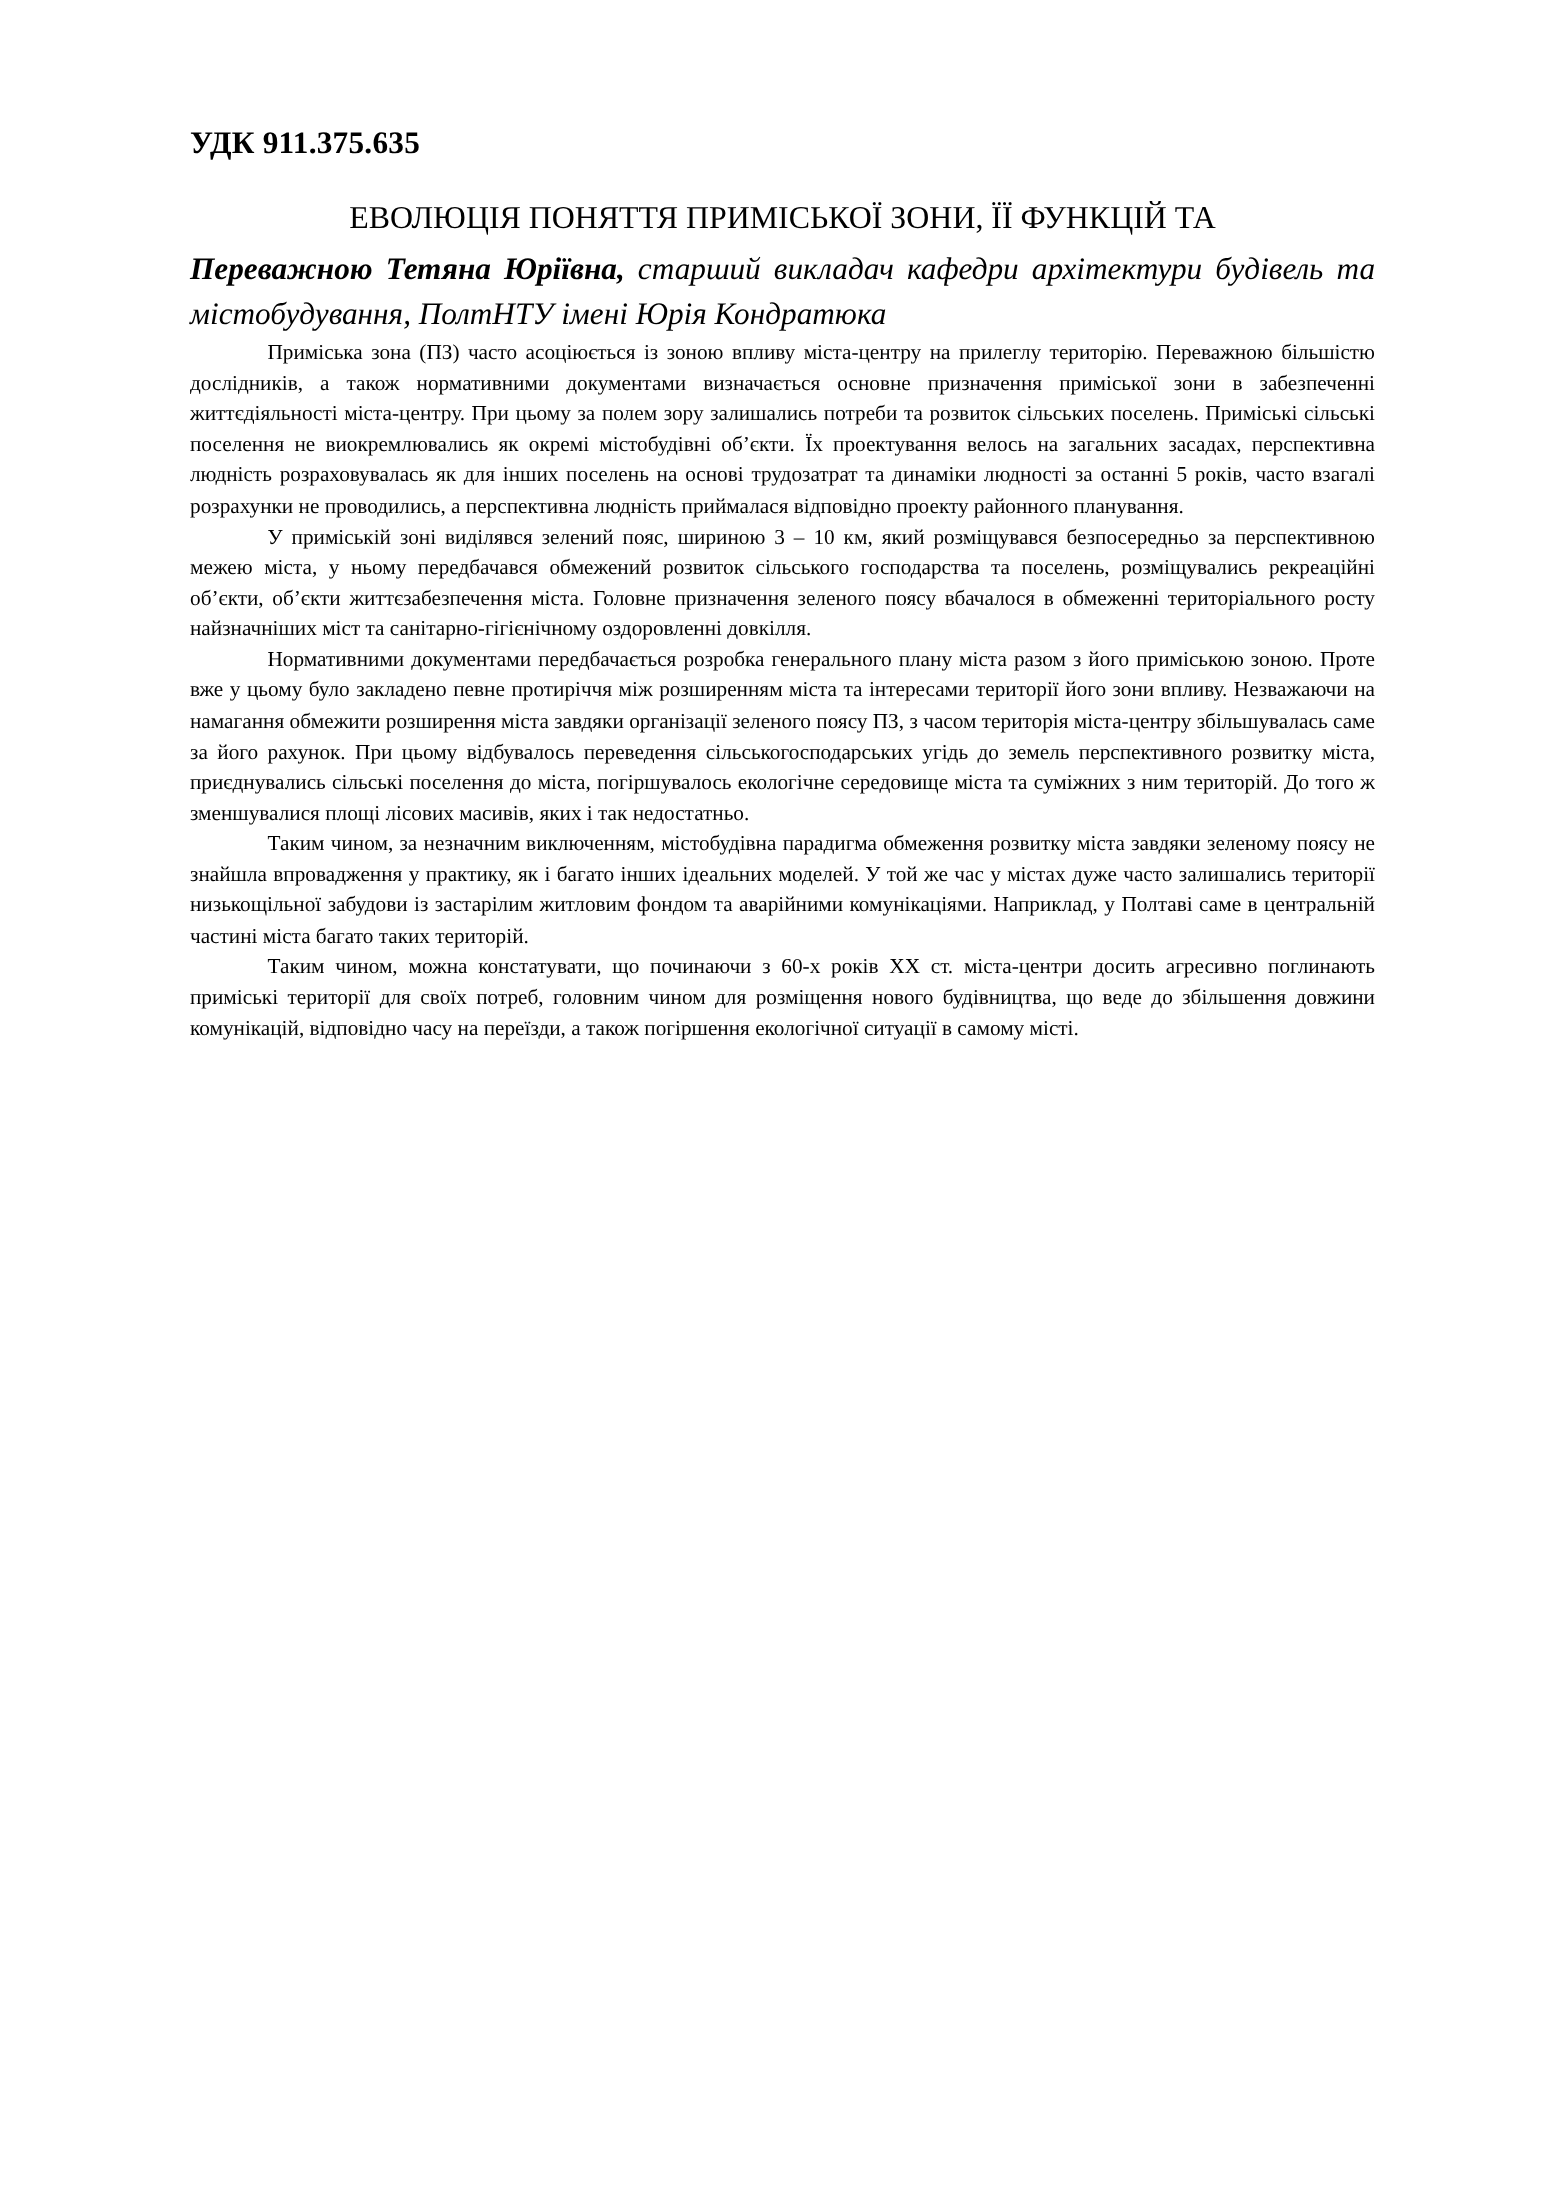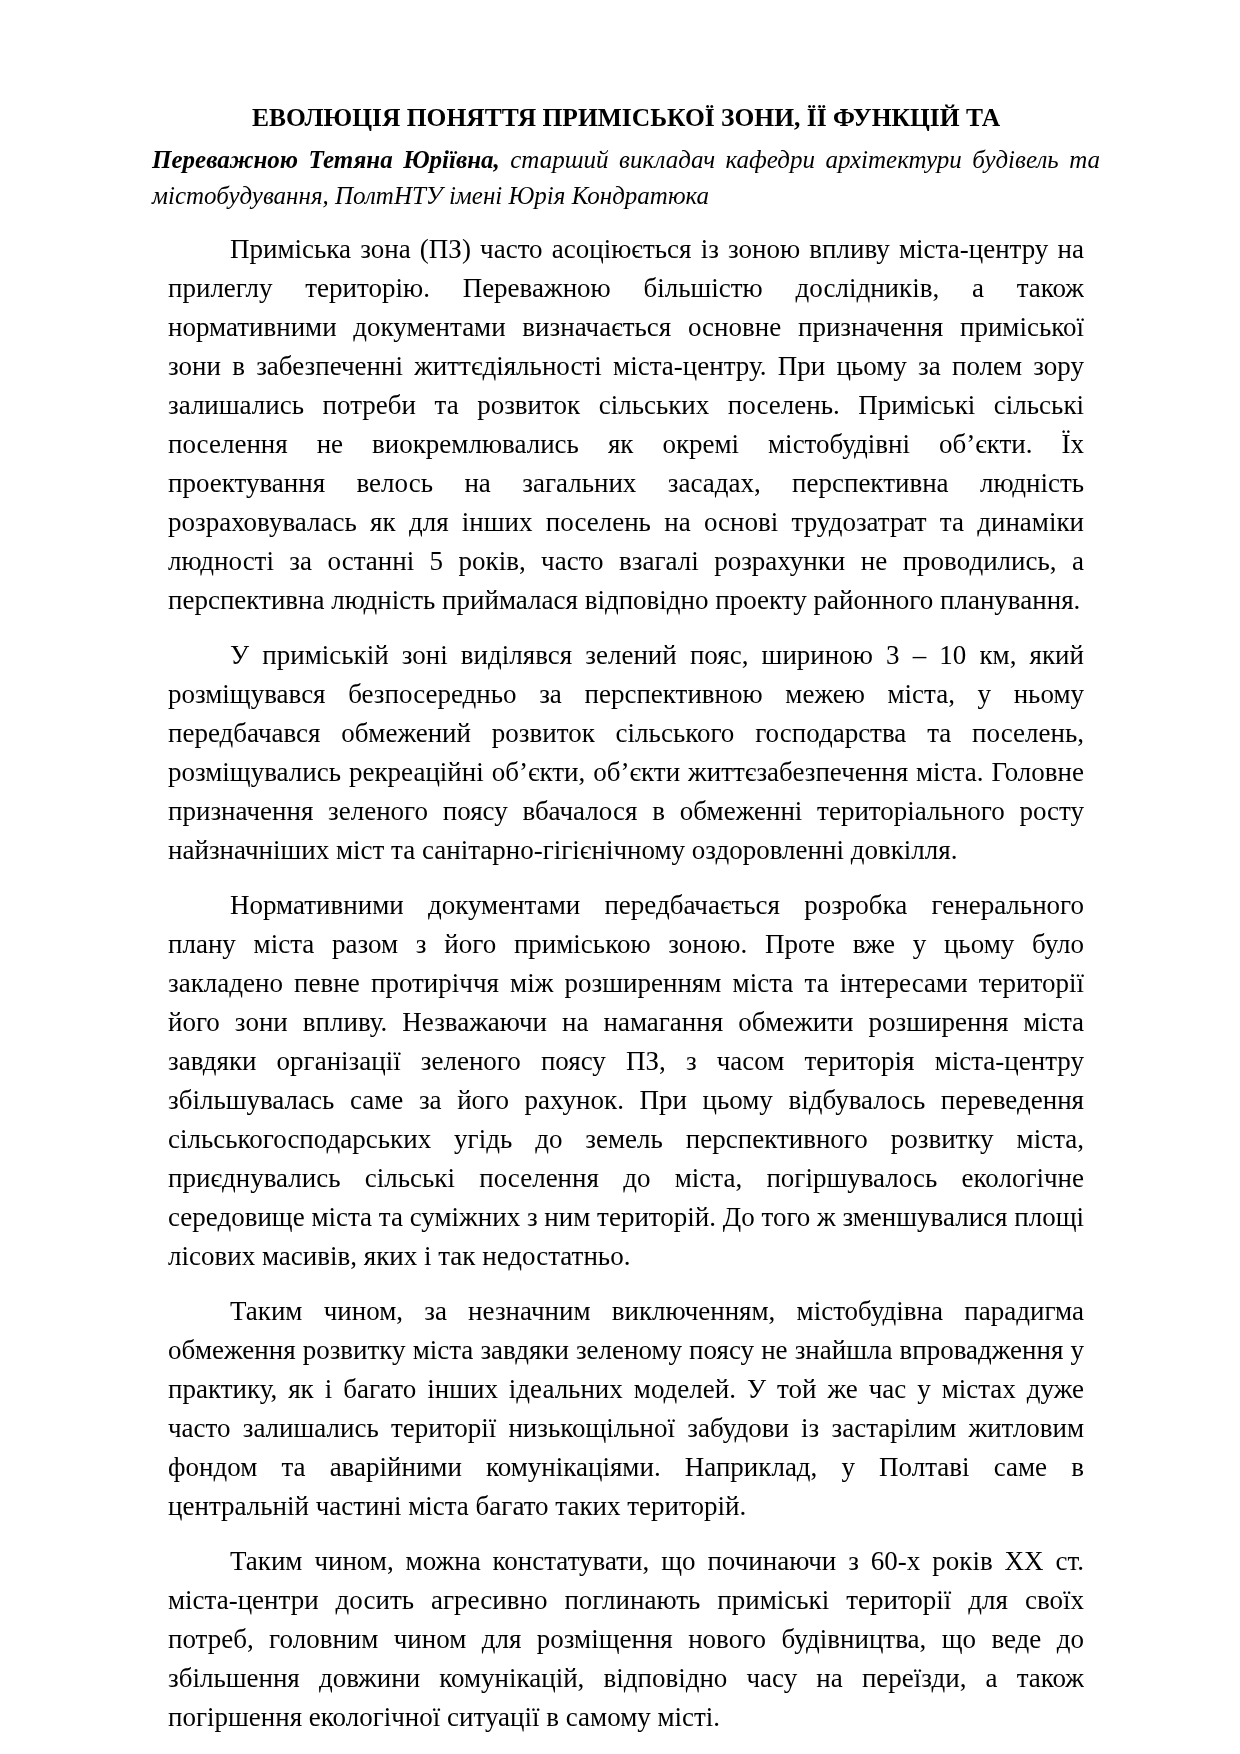--- a/index.html
+++ b/index.html
@@ -24,21 +24,21 @@
   .udk {
     font-size: 25px;
     font-weight: bold;
     letter-spacing: 0.2px;
     margin: 0 0 26px 0;
     line-height: 1.2;
   }
   .title {
     text-align: center;
     font-size: 25.5px;
-    font-weight: bold;
+    font-weight: normal;
     line-height: 1.42;
     margin: 0 0 4px 0;
     padding: 0 8px;
     text-transform: none;
   }
   .title .tline {
     display: block;
   }
   .authors {
     font-size: 25px;
@@ -48,37 +48,38 @@
     text-justify: inter-word;
   }
   .authors .name {
     font-weight: bold;
     font-style: italic;
   }
   .authors .affil {
     font-style: italic;
   }
   p.body-par {
-    font-size: 27px;
+    font-size: 17px;
     line-height: 1.445;
-    margin: 16px;
+    margin: 0;
     text-align: justify;
     text-justify: inter-word;
     text-indent: 62px;
     hyphens: none;
   }
   p.body-par:last-child {
     margin-bottom: 0;
   }
 </style>
 </head>
 <body>
 
 <div class="page">
 
+  <div class="udk">УДК 911.375.635</div>
 
   <h1 class="title">
     <span class="tline">ЕВОЛЮЦІЯ ПОНЯТТЯ ПРИМІСЬКОЇ ЗОНИ, ЇЇ ФУНКЦІЙ ТА</span>
   </h1>
 
   <div class="authors">
     <span class="name">Переважною Тетяна Юріївна,</span><span class="affil"> старший викладач кафедри архітектури будівель та містобудування, ПолтНТУ імені Юрія Кондратюка</span>
   </div>
 
   <p class="body-par">Приміська зона (ПЗ) часто асоціюється із зоною впливу міста-центру на прилеглу територію. Переважною більшістю дослідників, а також нормативними документами визначається основне призначення приміської зони в забезпеченні життєдіяльності міста-центру.  При цьому за полем зору залишались потреби та розвиток сільських поселень. Приміські сільські поселення не виокремлювались як окремі містобудівні об’єкти. Їх проектування велось на загальних засадах, перспективна людність розраховувалась як для інших поселень на основі трудозатрат та динаміки людності за останні 5 років, часто взагалі розрахунки не проводились, а  перспективна людність приймалася відповідно проекту районного планування.</p>

